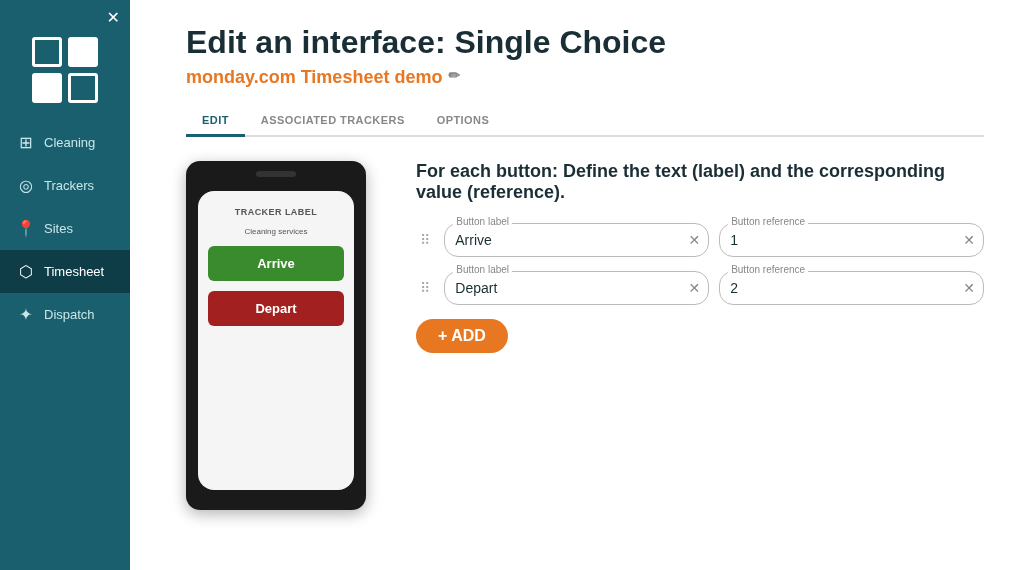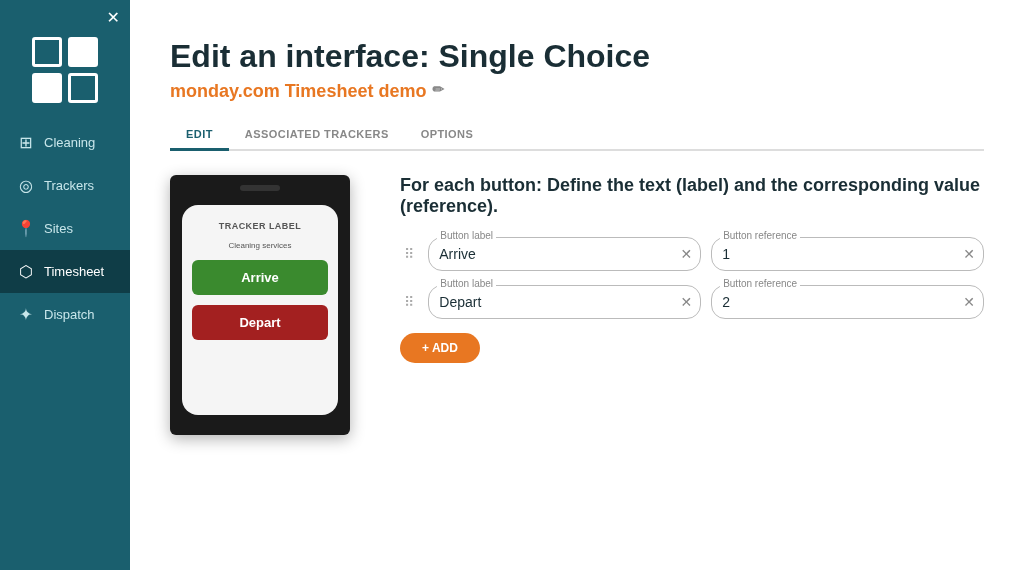--- a/index.html
+++ b/index.html
@@ -62,22 +62,23 @@
     }
     .nav-icon {
       font-size: 16px;
       width: 20px;
       text-align: center;
     }
 
     
     .main {
       flex: 1;
-      padding: 38px 40px;
+      padding: 24px 40px;
       overflow-y: auto;
+      margin-left: 16px;
     }
 
     .page-title {
       font-size: 32px;
       font-weight: 700;
       color: #1a2e35;
       margin-bottom: 6px;
     }
 
     .subtitle {
@@ -121,23 +122,23 @@
     
     .content {
       display: flex;
       gap: 50px;
       align-items: flex-start;
     }
 
     
     .phone-mockup {
       width: 180px;
-      height: 260px;
+      height: 349px;
       background: #1a1a1a;
-      border-radius: 6px;
+      border-radius: 14px;
       padding: 30px 12px 20px 12px;
       display: flex;
       flex-direction: column;
       align-items: center;
       flex-shrink: 0;
       position: relative;
       box-shadow: 0 4px 15px rgba(0,0,0,0.3);
     }
     .phone-notch {
       position: absolute;
@@ -248,21 +249,21 @@
       cursor: pointer;
       font-size: 14px;
     }
 
     .add-btn {
       background: #e87722;
       color: #fff;
       border: none;
       border-radius: 20px;
       padding: 8px 22px;
-      font-size: 12px;
+      font-size: 16px;
       font-weight: 600;
       cursor: pointer;
       margin-top: 6px;
       display: flex;
       align-items: center;
       gap: 6px;
     }
   </style>
 </head>
 <body>

